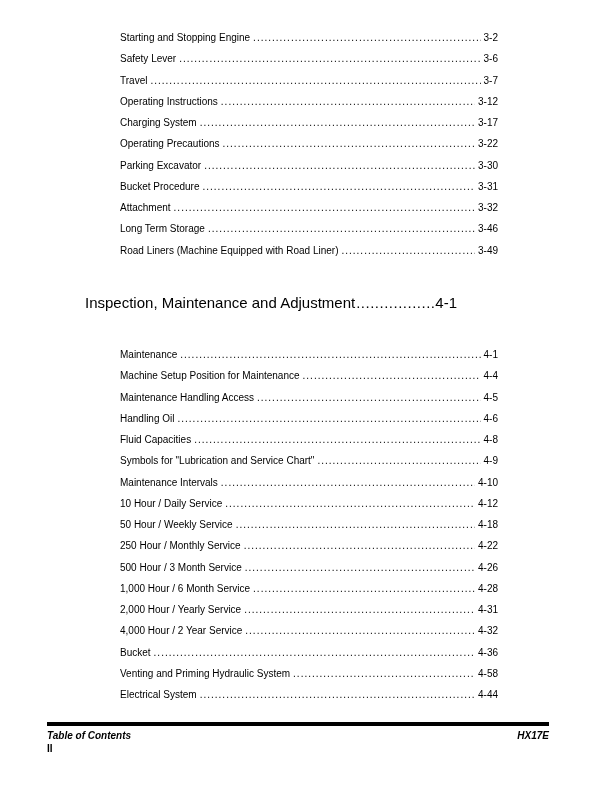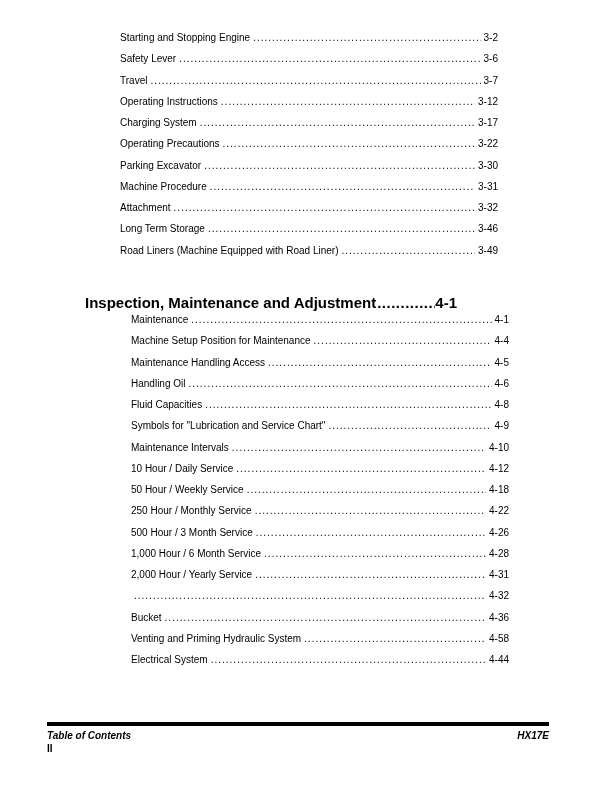--- a/index.html
+++ b/index.html
@@ -17,21 +17,21 @@
     overflow: hidden;
   }
 
   
   .toc-block {
     position: absolute;
     left: 120px;
     width: 378px;
   }
   .toc-block-3 { top: 27px; }
-  .toc-block-4 { top: 309px; margin-left: 11px; }
+  .toc-block-4 { top: 344px; }
 
   .toc-row {
     display: flex;
     align-items: baseline;
     height: 21.25px;
     line-height: 21.25px;
     font-size: 10px;
     white-space: nowrap;
   }
   .toc-title { flex: 0 0 auto; }
@@ -51,21 +51,21 @@
 
   
   .toc-heading {
     position: absolute;
     left: 85px;
     top: 292px;
     width: 372px;
     display: flex;
     align-items: baseline;
     font-size: 15px;
-    font-weight: bold;
+    font-weight: normal;
     line-height: 22px;
     white-space: nowrap;
   }
   .heading-leader {
     flex: 1 1 auto;
     overflow: hidden;
     height: 22px;
     margin-left: 1px;
   }
   .heading-leader::after {
@@ -142,21 +142,21 @@
         <span class="toc-page">3-22</span>
       </div>
 
       <div class="toc-row">
         <span class="toc-title">Parking Excavator</span>
         <span class="toc-leader"></span>
         <span class="toc-page">3-30</span>
       </div>
 
       <div class="toc-row">
-        <span class="toc-title">Machine Procedure</span>
+        <span class="toc-title">Bucket Procedure</span>
         <span class="toc-leader"></span>
         <span class="toc-page">3-31</span>
       </div>
 
       <div class="toc-row">
         <span class="toc-title">Attachment</span>
         <span class="toc-leader"></span>
         <span class="toc-page">3-32</span>
       </div>
 
@@ -254,20 +254,21 @@
         <span class="toc-page">4-28</span>
       </div>
 
       <div class="toc-row">
         <span class="toc-title">2,000 Hour / Yearly Service</span>
         <span class="toc-leader"></span>
         <span class="toc-page">4-31</span>
       </div>
 
       <div class="toc-row">
+        <span class="toc-title">4,000 Hour / 2 Year Service</span>
         <span class="toc-leader"></span>
         <span class="toc-page">4-32</span>
       </div>
 
 
       <div class="toc-row">
         <span class="toc-title">Bucket</span>
         <span class="toc-leader"></span>
         <span class="toc-page">4-36</span>
       </div>

